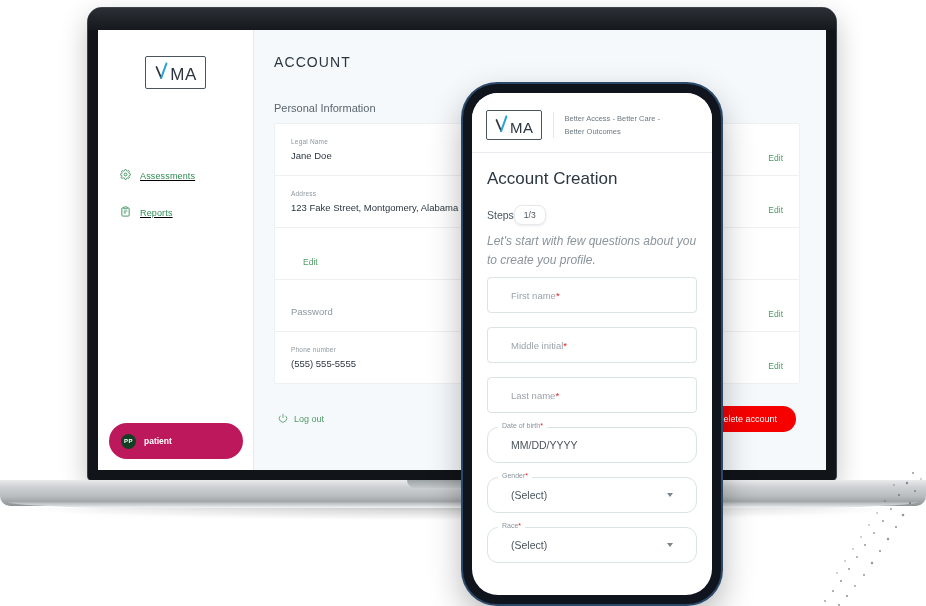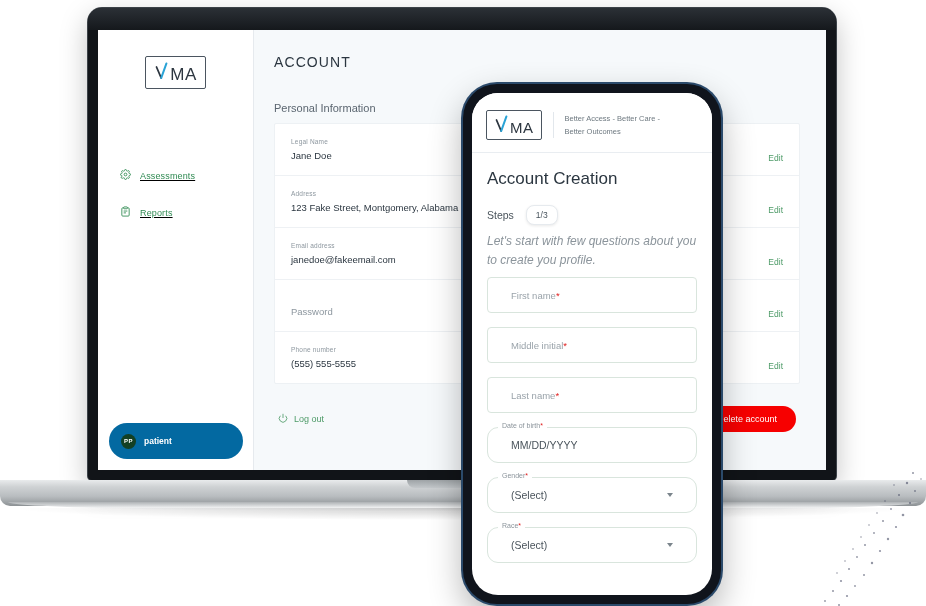--- a/index.html
+++ b/index.html
@@ -68,21 +68,21 @@
     font-family:"Liberation Sans", sans-serif;font-weight:400;
   }
   .nav{margin-top:80px;padding-left:22px;text-decoration:underline;}
   .nav-item{
     display:flex;align-items:center;gap:9px;margin-bottom:24px;
     color:#2f8a52;font-size:9px;letter-spacing:.15px;cursor:pointer;
   }
   .nav-item svg{flex:0 0 auto;}
   .user-pill{
     position:absolute;left:11px;bottom:11px;width:122px;height:36px;
-    background:#0369a1;border-radius:18px;display:flex;align-items:center;
+    background:#be185d;border-radius:18px;display:flex;align-items:center;
     padding-left:12px;gap:8px;cursor:pointer;
   }
   .avatar{
     width:15px;height:15px;border-radius:50%;background:#134024;
     color:#ffffff;font-size:6px;font-weight:bold;display:flex;
     align-items:center;justify-content:center;letter-spacing:.4px;
   }
   .user-name{color:#ffffff;font-size:8.5px;font-weight:bold;}
 
   .main{flex:1;background:#f6f9fb;padding:24px 26px 0 20px;overflow:hidden;}
@@ -128,21 +128,21 @@
   }
   .ph-logo-box{
     border:1.5px solid #4b5560;border-radius:2px;padding:3px 7px 4px 7px;
     display:inline-flex;align-items:baseline;line-height:1;
   }
   .ph-logo-ma{font-size:15px;letter-spacing:.5px;color:#2d3640;}
   .ph-divider{width:1px;height:26px;background:#e2e7ec;}
   .tagline{font-size:7.5px;color:#6e7980;line-height:1.75;max-width:112px;}
   .ph-body{padding:16px 15px 0 15px;}
   .ph-title{font-size:17px;color:#2b3640;font-weight:400;margin:0 0 16px 0;}
-  .steps-line{display:flex;align-items:center;gap:12px;margin-bottom:7px;}
+  .steps-line{display:flex;align-items:center;gap:0;margin-bottom:7px;}
   .steps-label{font-size:10.5px;color:#4a545c;}
   .steps-chip{
     background:#ffffff;border:1px solid #e6eaee;border-radius:8px;
     box-shadow:0 1px 3px rgba(0,0,0,.09);
     font-size:8.5px;color:#46525b;padding:4px 9px;
   }
   .ph-desc{font-size:12px;color:#8b949b;line-height:1.55;margin-bottom:8px;font-style:italic;}
   .inp{
     position:relative;border:1px solid #d9e5dd;border-radius:4px;
     height:34px;margin-bottom:14px;display:flex;align-items:center;
@@ -232,24 +232,20 @@
 
             <div class="row">
               <div>
                 <div class="field-label">Address</div>
                 <div class="field-value">123 Fake Street, Montgomery, Alabama 36107</div>
               </div>
               <div class="edit-link">Edit</div>
             </div>
 
             <div class="row">
-              <div>
-                <div class="field-label">Email address</div>
-                <div class="field-value">janedoe@fakeemail.com</div>
-              </div>
               <div class="edit-link">Edit</div>
             </div>
 
             <div class="row">
               <div>
                 <div class="field-label" style="visibility:hidden">Password</div>
                 <div class="field-value empty">Password</div>
               </div>
               <div class="edit-link">Edit</div>
             </div>

